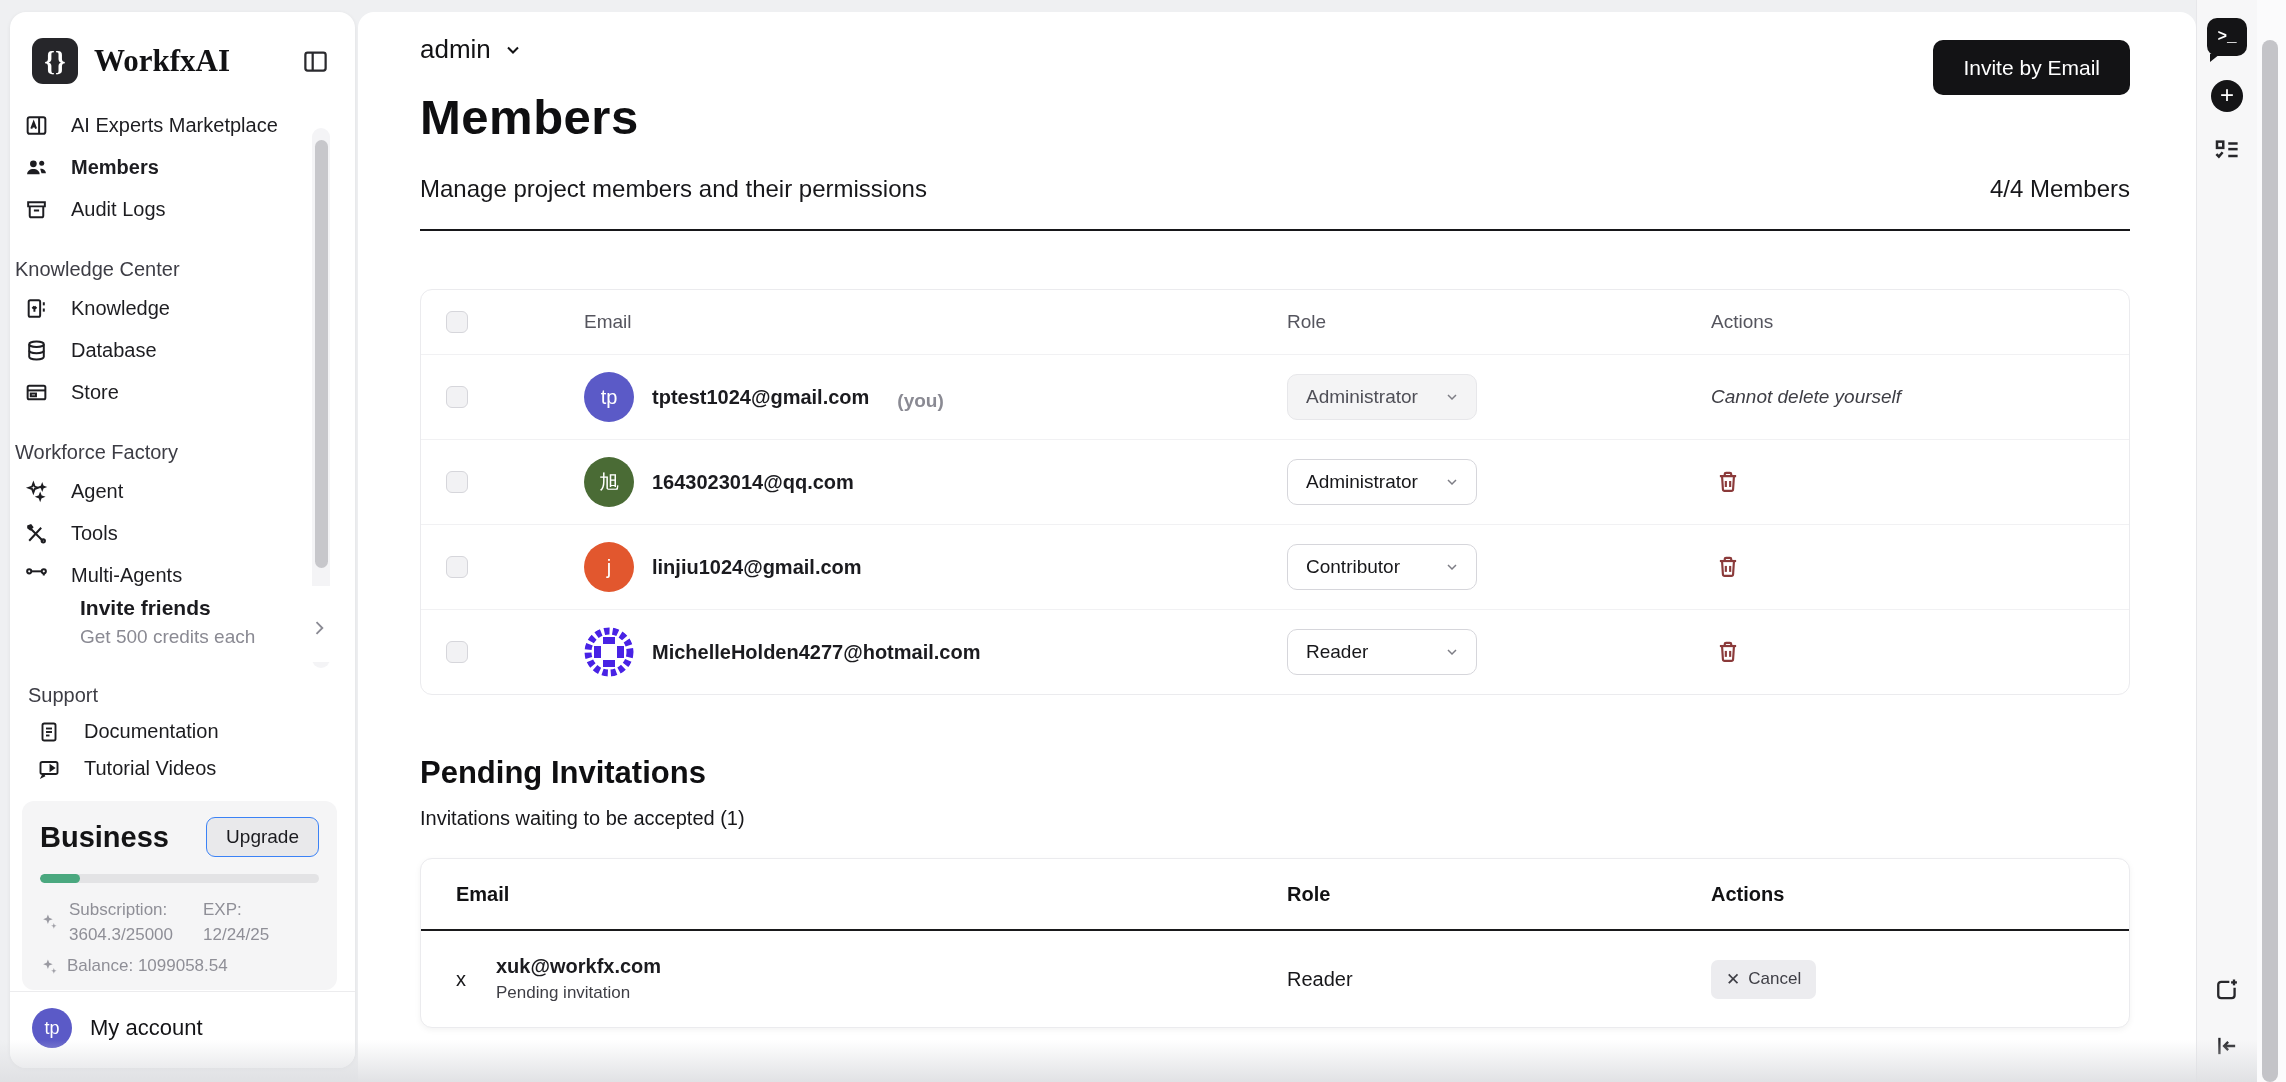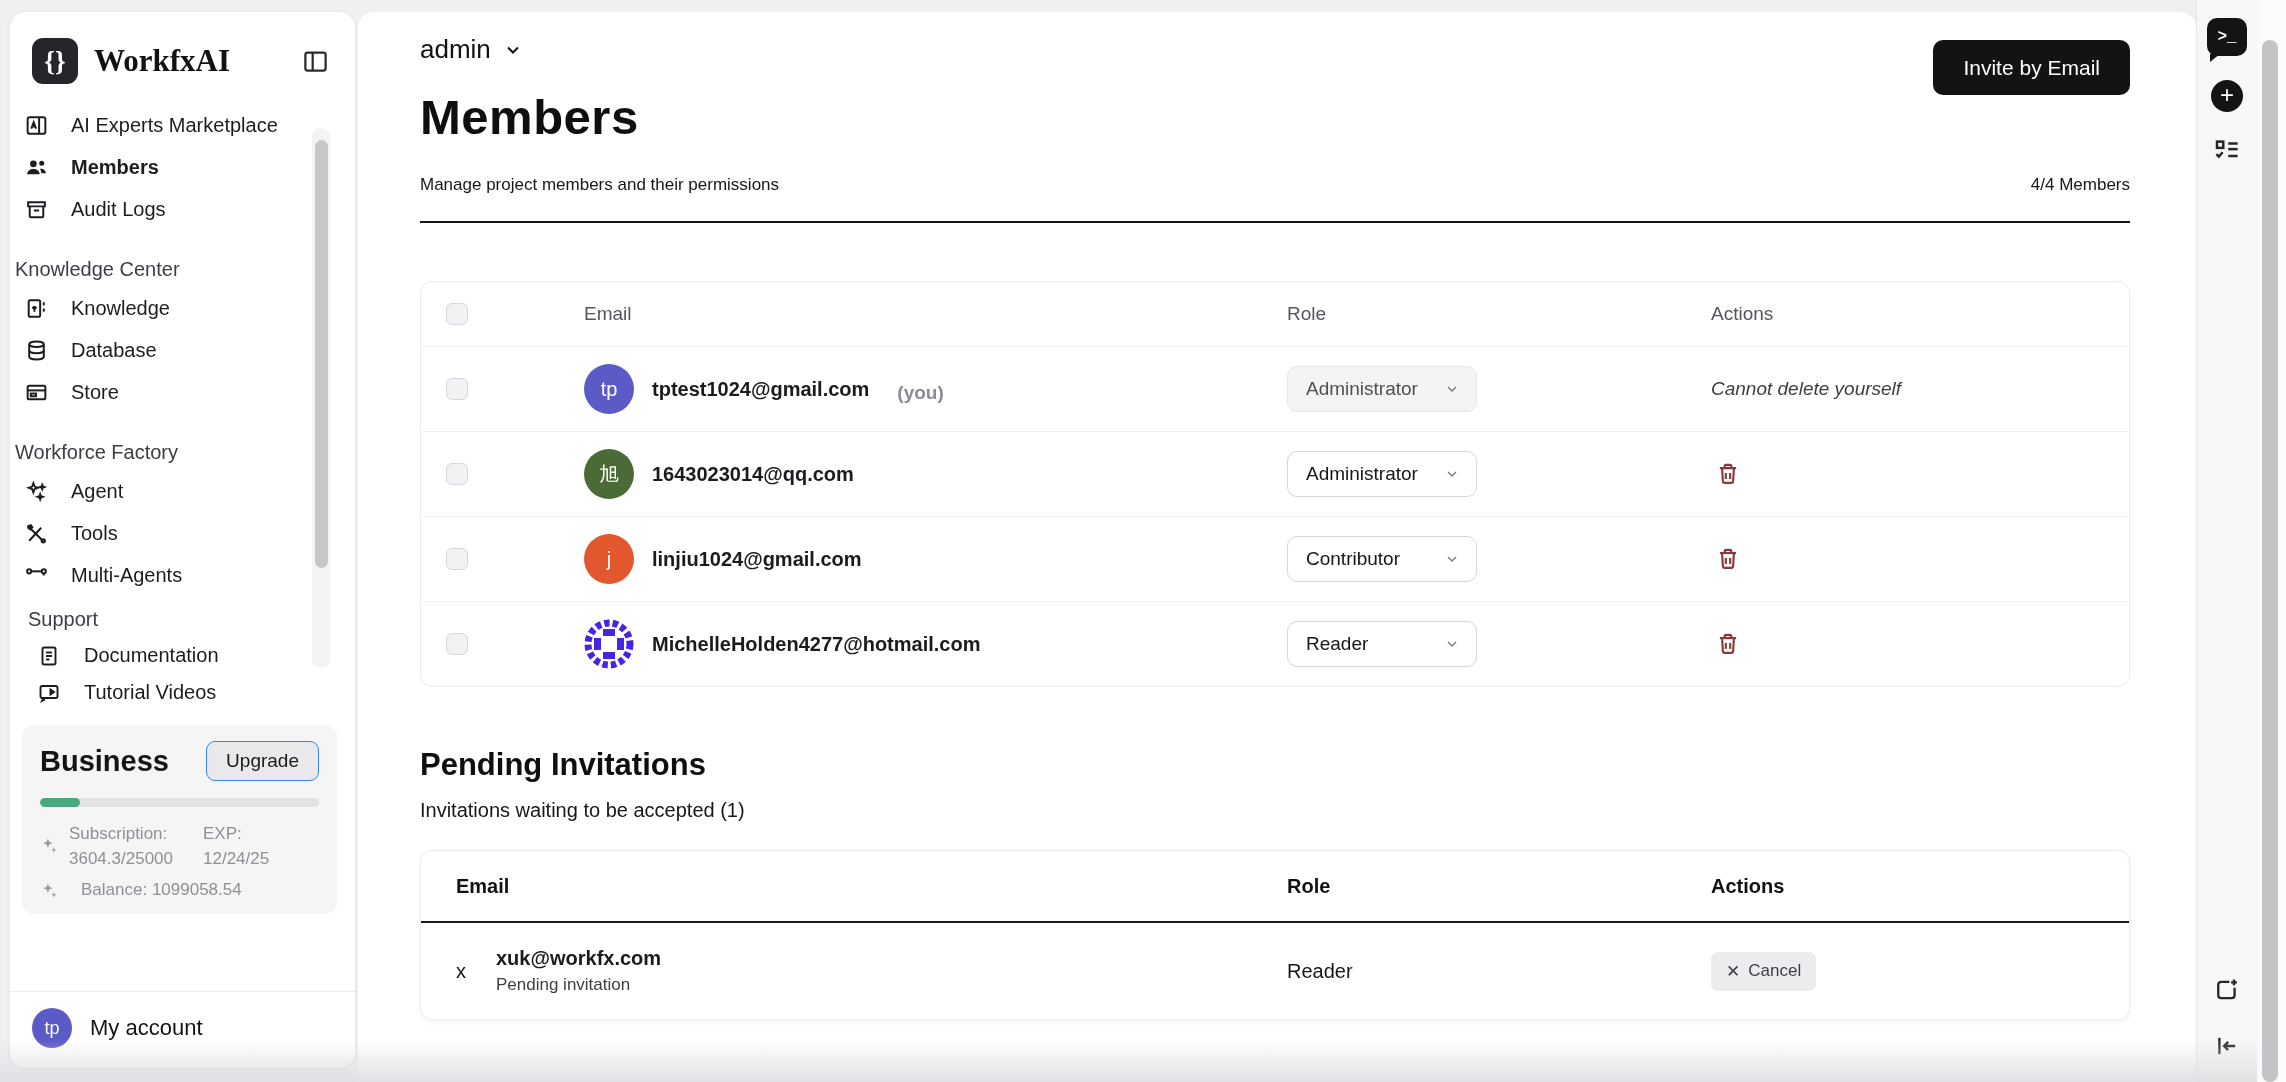--- a/index.html
+++ b/index.html
@@ -41,35 +41,35 @@
   .plan-card { margin:14px 18px 0 12px; background:#f5f5f6; border-radius:12px; padding:16px 18px 14px 18px; }
   .plan-head { display:flex; align-items:center; justify-content:space-between; }
   .plan-name { font-size:29px; font-weight:700; color:#141416; }
   .upgrade-btn { background:#e9e9eb; border:1px solid #3b82f6; border-radius:9px; font-size:19px;
                  color:#1b1b1f; padding:8px 19px; cursor:pointer; }
   .plan-bar { height:9px; background:#e3e3e5; border-radius:5px; margin:17px 0 15px 0; overflow:hidden; }
   .plan-bar-fill { height:100%; border-radius:5px; }
   .plan-grid { display:flex; gap:30px; }
   .plan-cell { display:flex; gap:10px; font-size:17px; color:#8f8f97; line-height:1.45; }
   .plan-cell .ic { color:#9a9aa2; margin-top:14px; }
-  .plan-balance { display:flex; gap:22px; align-items:center; font-size:17px; color:#8f8f97; margin-top:9px; }
+  .plan-balance { display:flex; gap:8px; align-items:center; font-size:17px; color:#8f8f97; margin-top:9px; }
   .plan-balance .ic { color:#9a9aa2; }
 
   .account-row { position:absolute; left:0; right:0; bottom:0; border-top:1px solid #ececee;
                  display:flex; align-items:center; gap:18px; padding:16px 22px 20px 22px; background:#fff; cursor:pointer; }
   .account-avatar { width:40px; height:40px; border-radius:50%; color:#fff; font-size:18px;
                     display:flex; align-items:center; justify-content:center; }
   .account-label { font-size:22px; color:#131316; }
 
   
   .main { position:absolute; left:358px; top:12px; width:1838px; bottom:0; background:#fff;
           border-radius:16px 16px 0 0; padding:0 66px 0 62px; }
   .crumb-row { display:flex; align-items:center; gap:12px; padding-top:22px; font-size:26px; color:#121214; cursor:pointer; width:fit-content; }
   .page-title { font-size:49px; font-weight:700; color:#0f0f11; margin-top:24px; letter-spacing:.5px; }
-  .sub-row { display:flex; justify-content:space-between; align-items:center; margin-top:30px; font-size:17px; color:#17171a; }
+  .sub-row { display:flex; justify-content:space-between; align-items:center; margin-top:30px; font-size:24px; color:#17171a; }
   .head-divider { border-bottom:2px solid #17171a; margin-top:26px; }
   .invite-email-btn { position:absolute; right:66px; top:28px; height:55px; background:#131315; color:#fff;
                       border:none; border-radius:10px; font-size:21px; padding:0 30px; cursor:pointer; font-family:inherit; }
 
   .table-card { margin-top:58px; border:1px solid #ebebee; border-radius:12px; overflow:hidden; background:#fff; }
   .t-head { display:grid; grid-template-columns:163px 1fr 424px 418px; align-items:center; height:64px;
             color:#55555e; font-size:19px; }
   .t-row { display:grid; grid-template-columns:163px 1fr 424px 418px; align-items:center; height:85px;
            border-top:1px solid #f1f1f3; }
   .cb-cell { padding-left:25px; }
@@ -236,20 +236,29 @@
           </svg>
       </span>
       <span>Multi-Agents</span>
     </div>
   </nav>
 
   <div class="side-scrollbar">
     <div class="thumb"></div>
   </div>
 
+  <div class="invite-card">
+    <div class="invite-title">Invite friends</div>
+    <div class="invite-sub">Get 500 credits each</div>
+    <span class="invite-chevron">
+      <svg width="20" height="20" viewBox="0 0 24 24" fill="none" stroke="currentColor" stroke-width="2.2">
+          <path d="M9 5l7 7-7 7"></path>
+        </svg>
+    </span>
+  </div>
 
   <div class="support-block">
     <div class="section-label" style="margin-top:8px;">Support</div>
     <div class="support-item">
       <span class="ic">
         <svg width="24" height="24" viewBox="0 0 24 24" fill="none" stroke="currentColor" stroke-width="1.9">
             <rect x="5.5" y="3.5" width="13" height="17" rx="1.8"></rect>
             <line x1="9" y1="8.5" x2="15" y2="8.5"></line>
             <line x1="9" y1="12" x2="15" y2="12"></line>
             <line x1="9" y1="15.5" x2="12.5" y2="15.5"></line>

